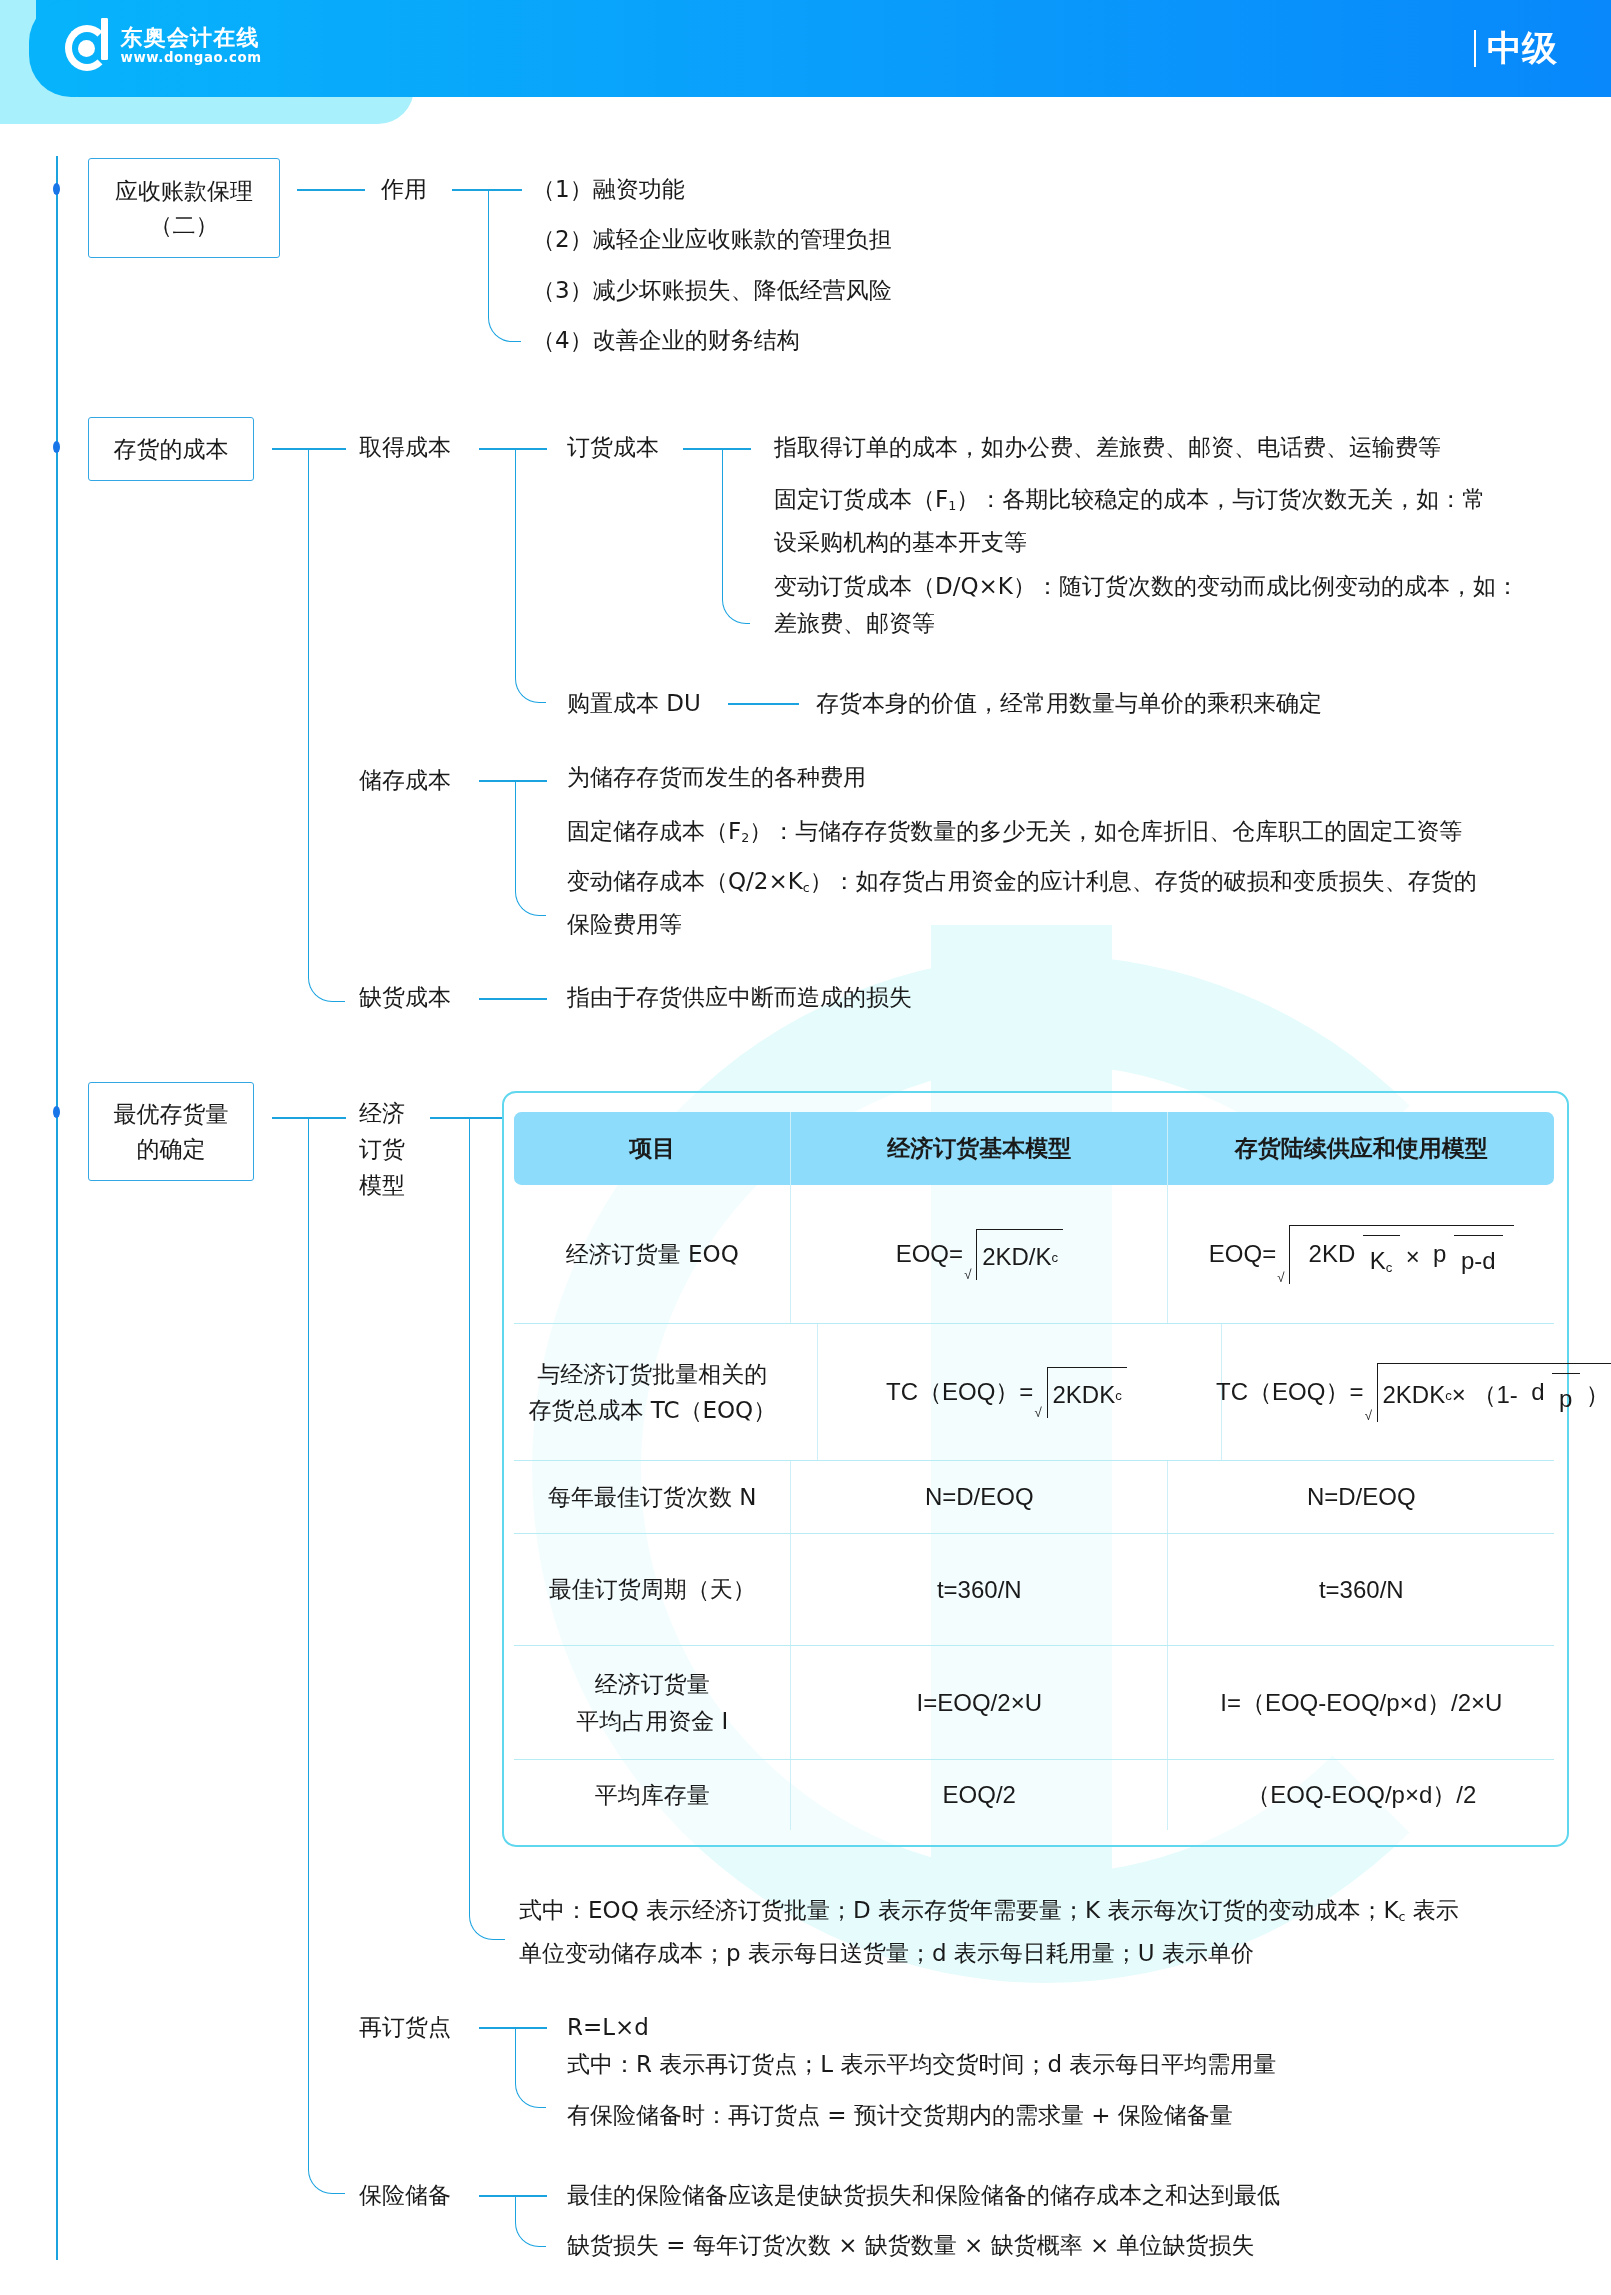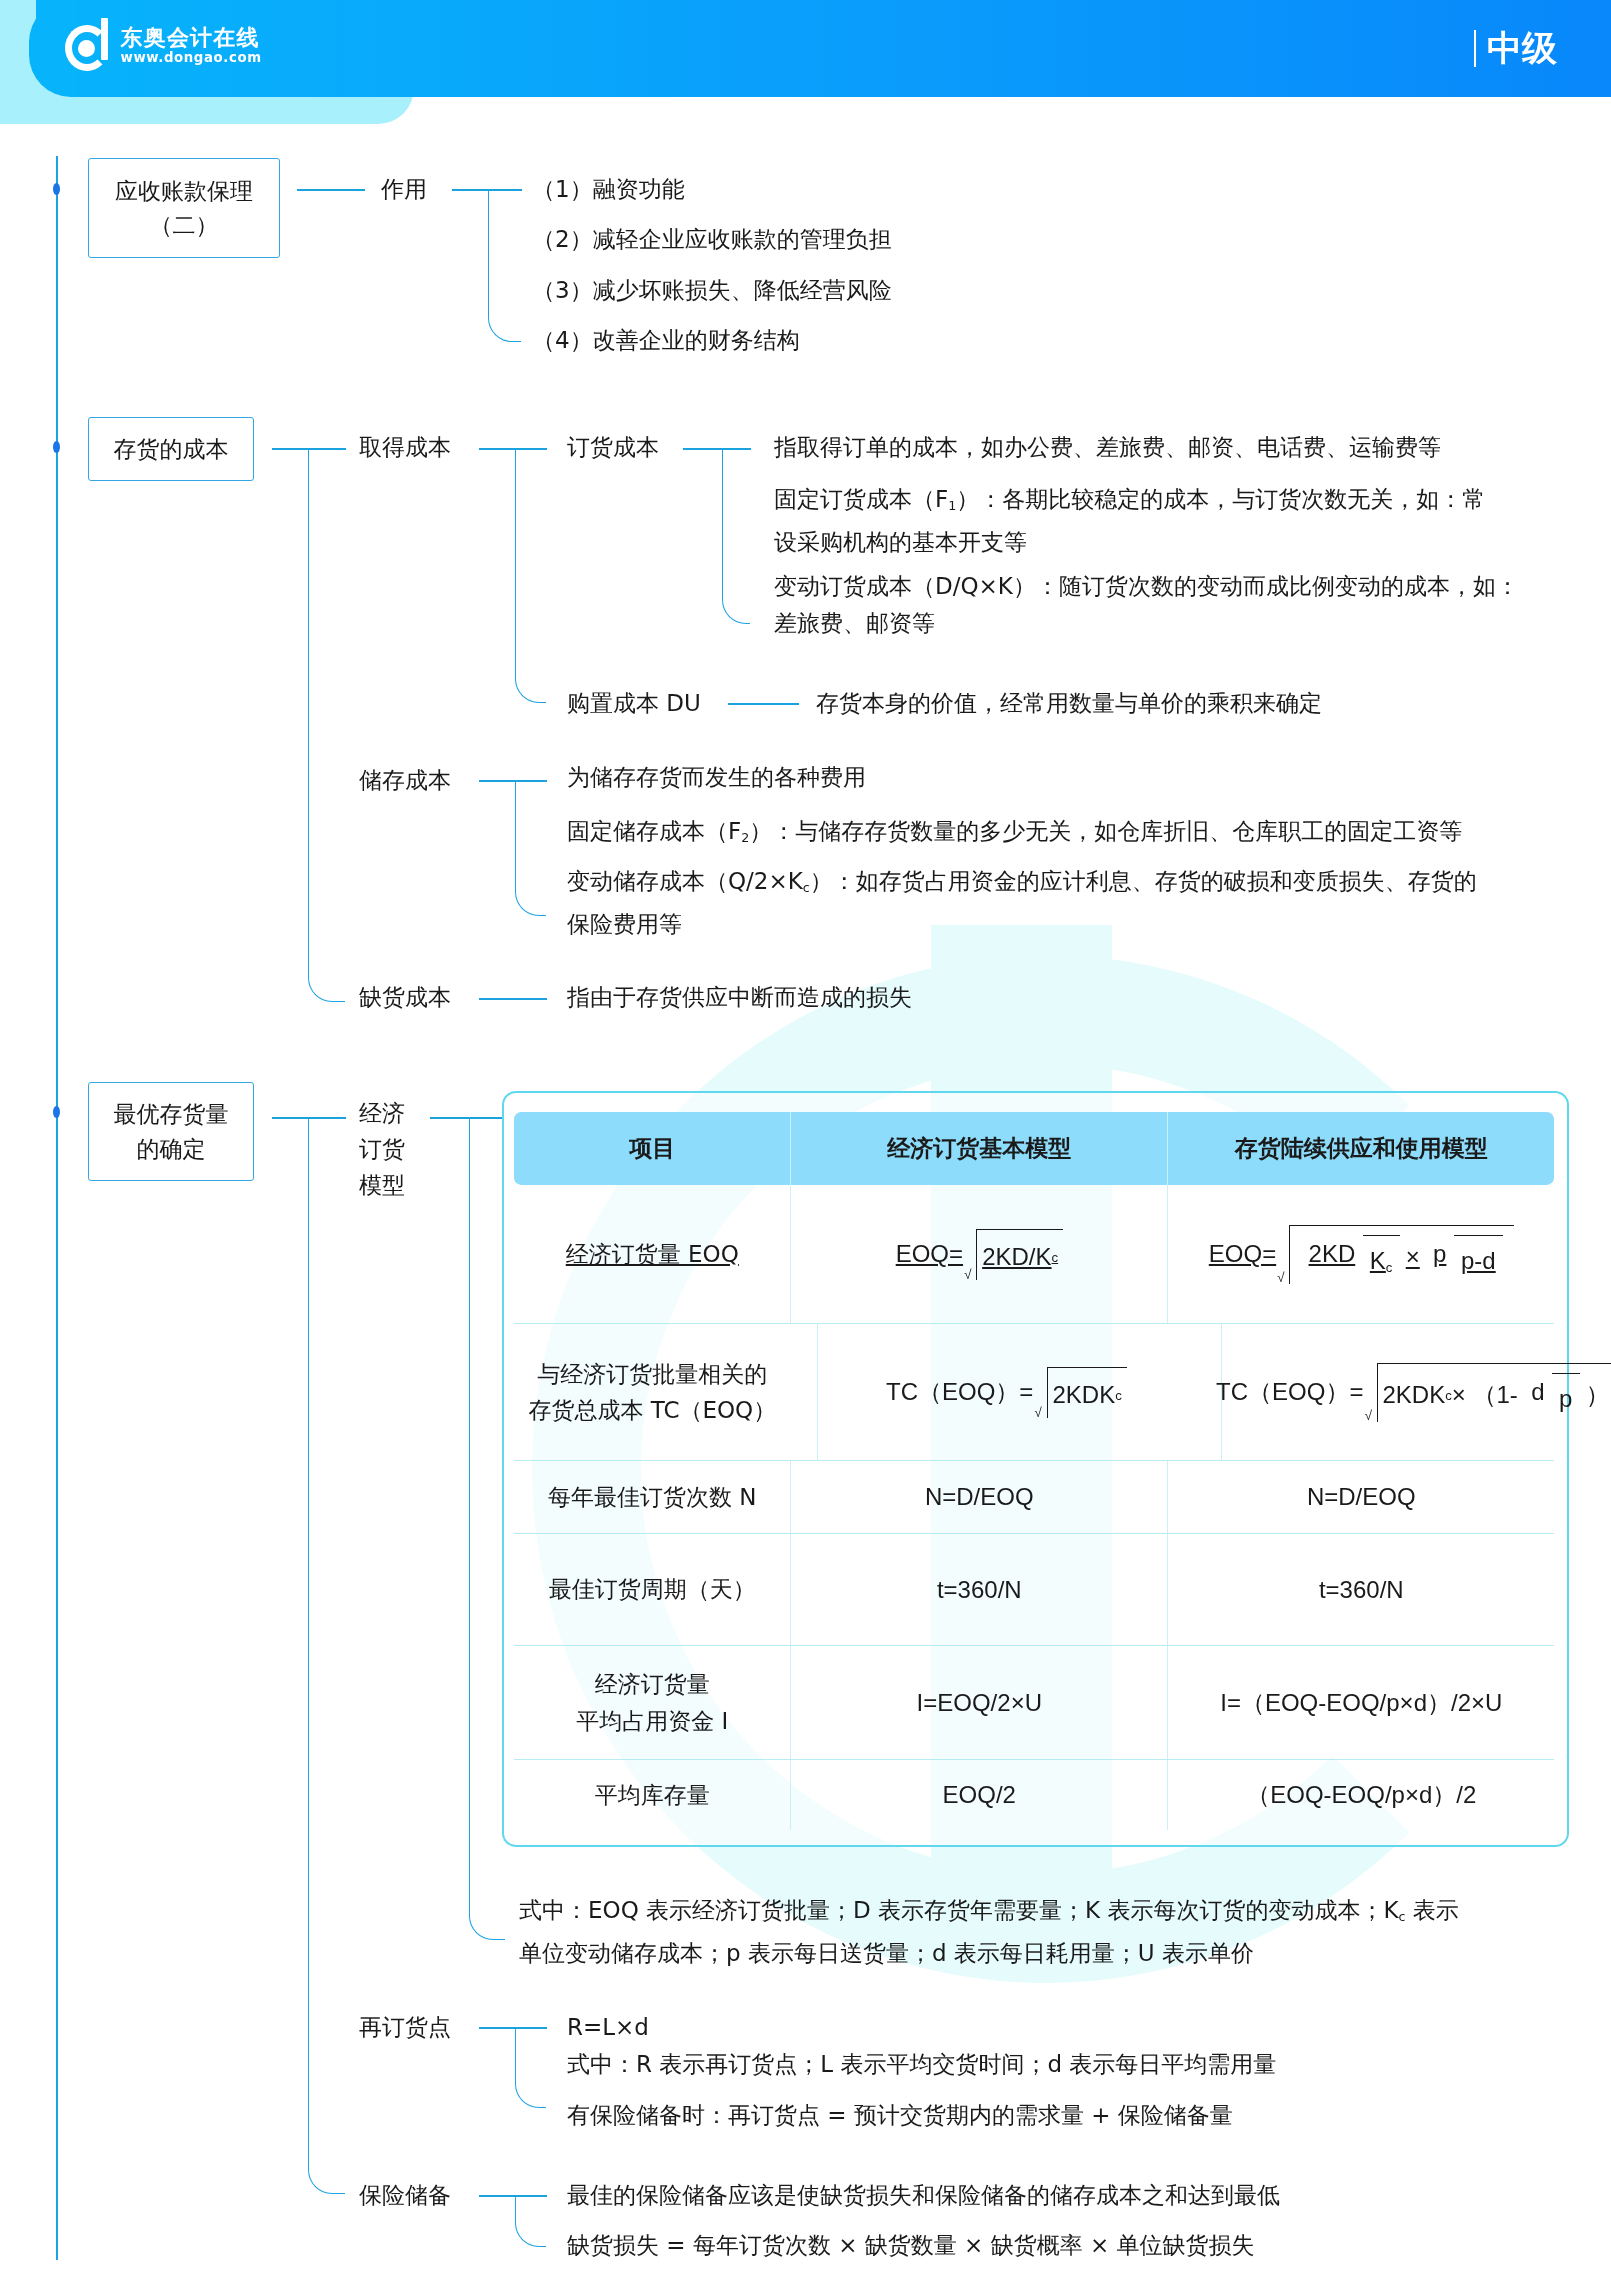--- a/index.html
+++ b/index.html
@@ -169,21 +169,21 @@
 <div class="br br-bot" style="left:469px;top:1118px;width:36px;height:822px;"></div>
 
 <div class="tbl-wrap">
   <div class="tbl">
     <div class="tbl-head">
       <div>项目</div>
       <div>经济订货基本模型</div>
       <div>存货陆续供应和使用模型</div>
     </div>
 
-    <div class="tbl-row" style="height:138px;border-top:none;text-decoration:underline;">
+    <div class="tbl-row" style="height:138px;border-top:none;">
       <div>经济订货量 EOQ</div>
       <div>
         <span class="fx">
             <span>EOQ=</span>
           <span class="sqrt">
               <span class="rad">
                 <span>2KD/K</span>
                 <sub>c</sub>
               </span>
             </span>

